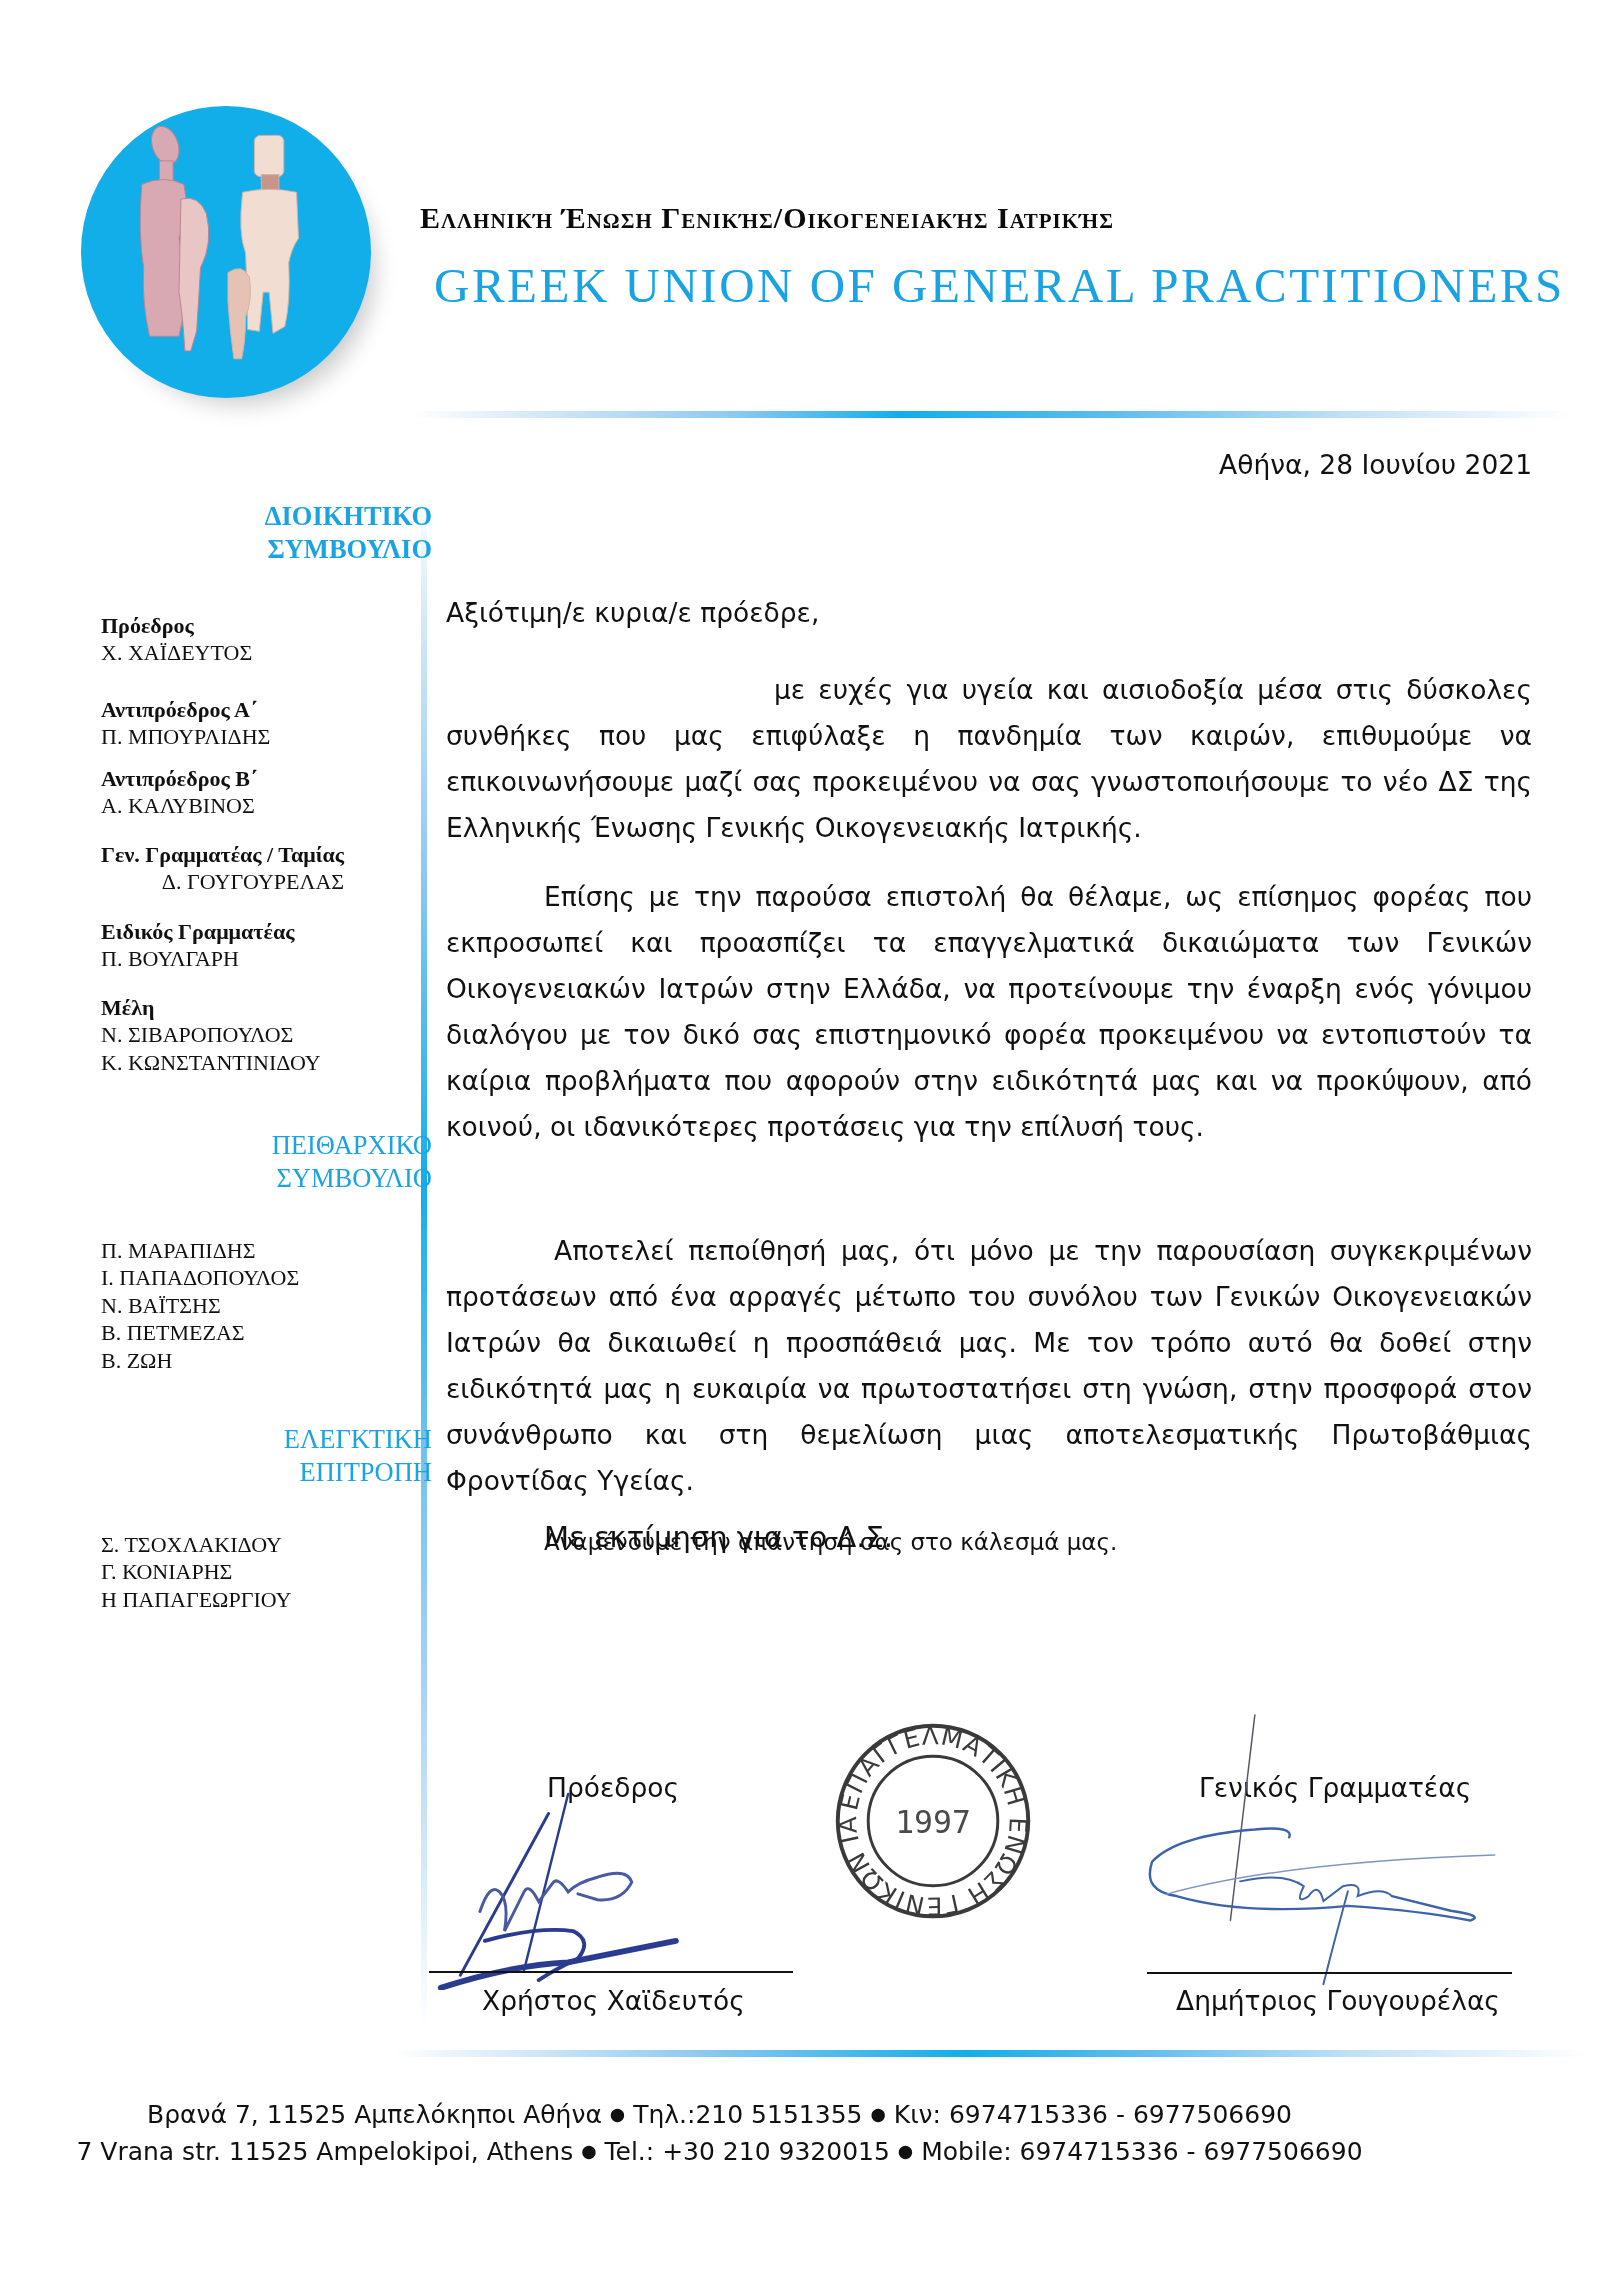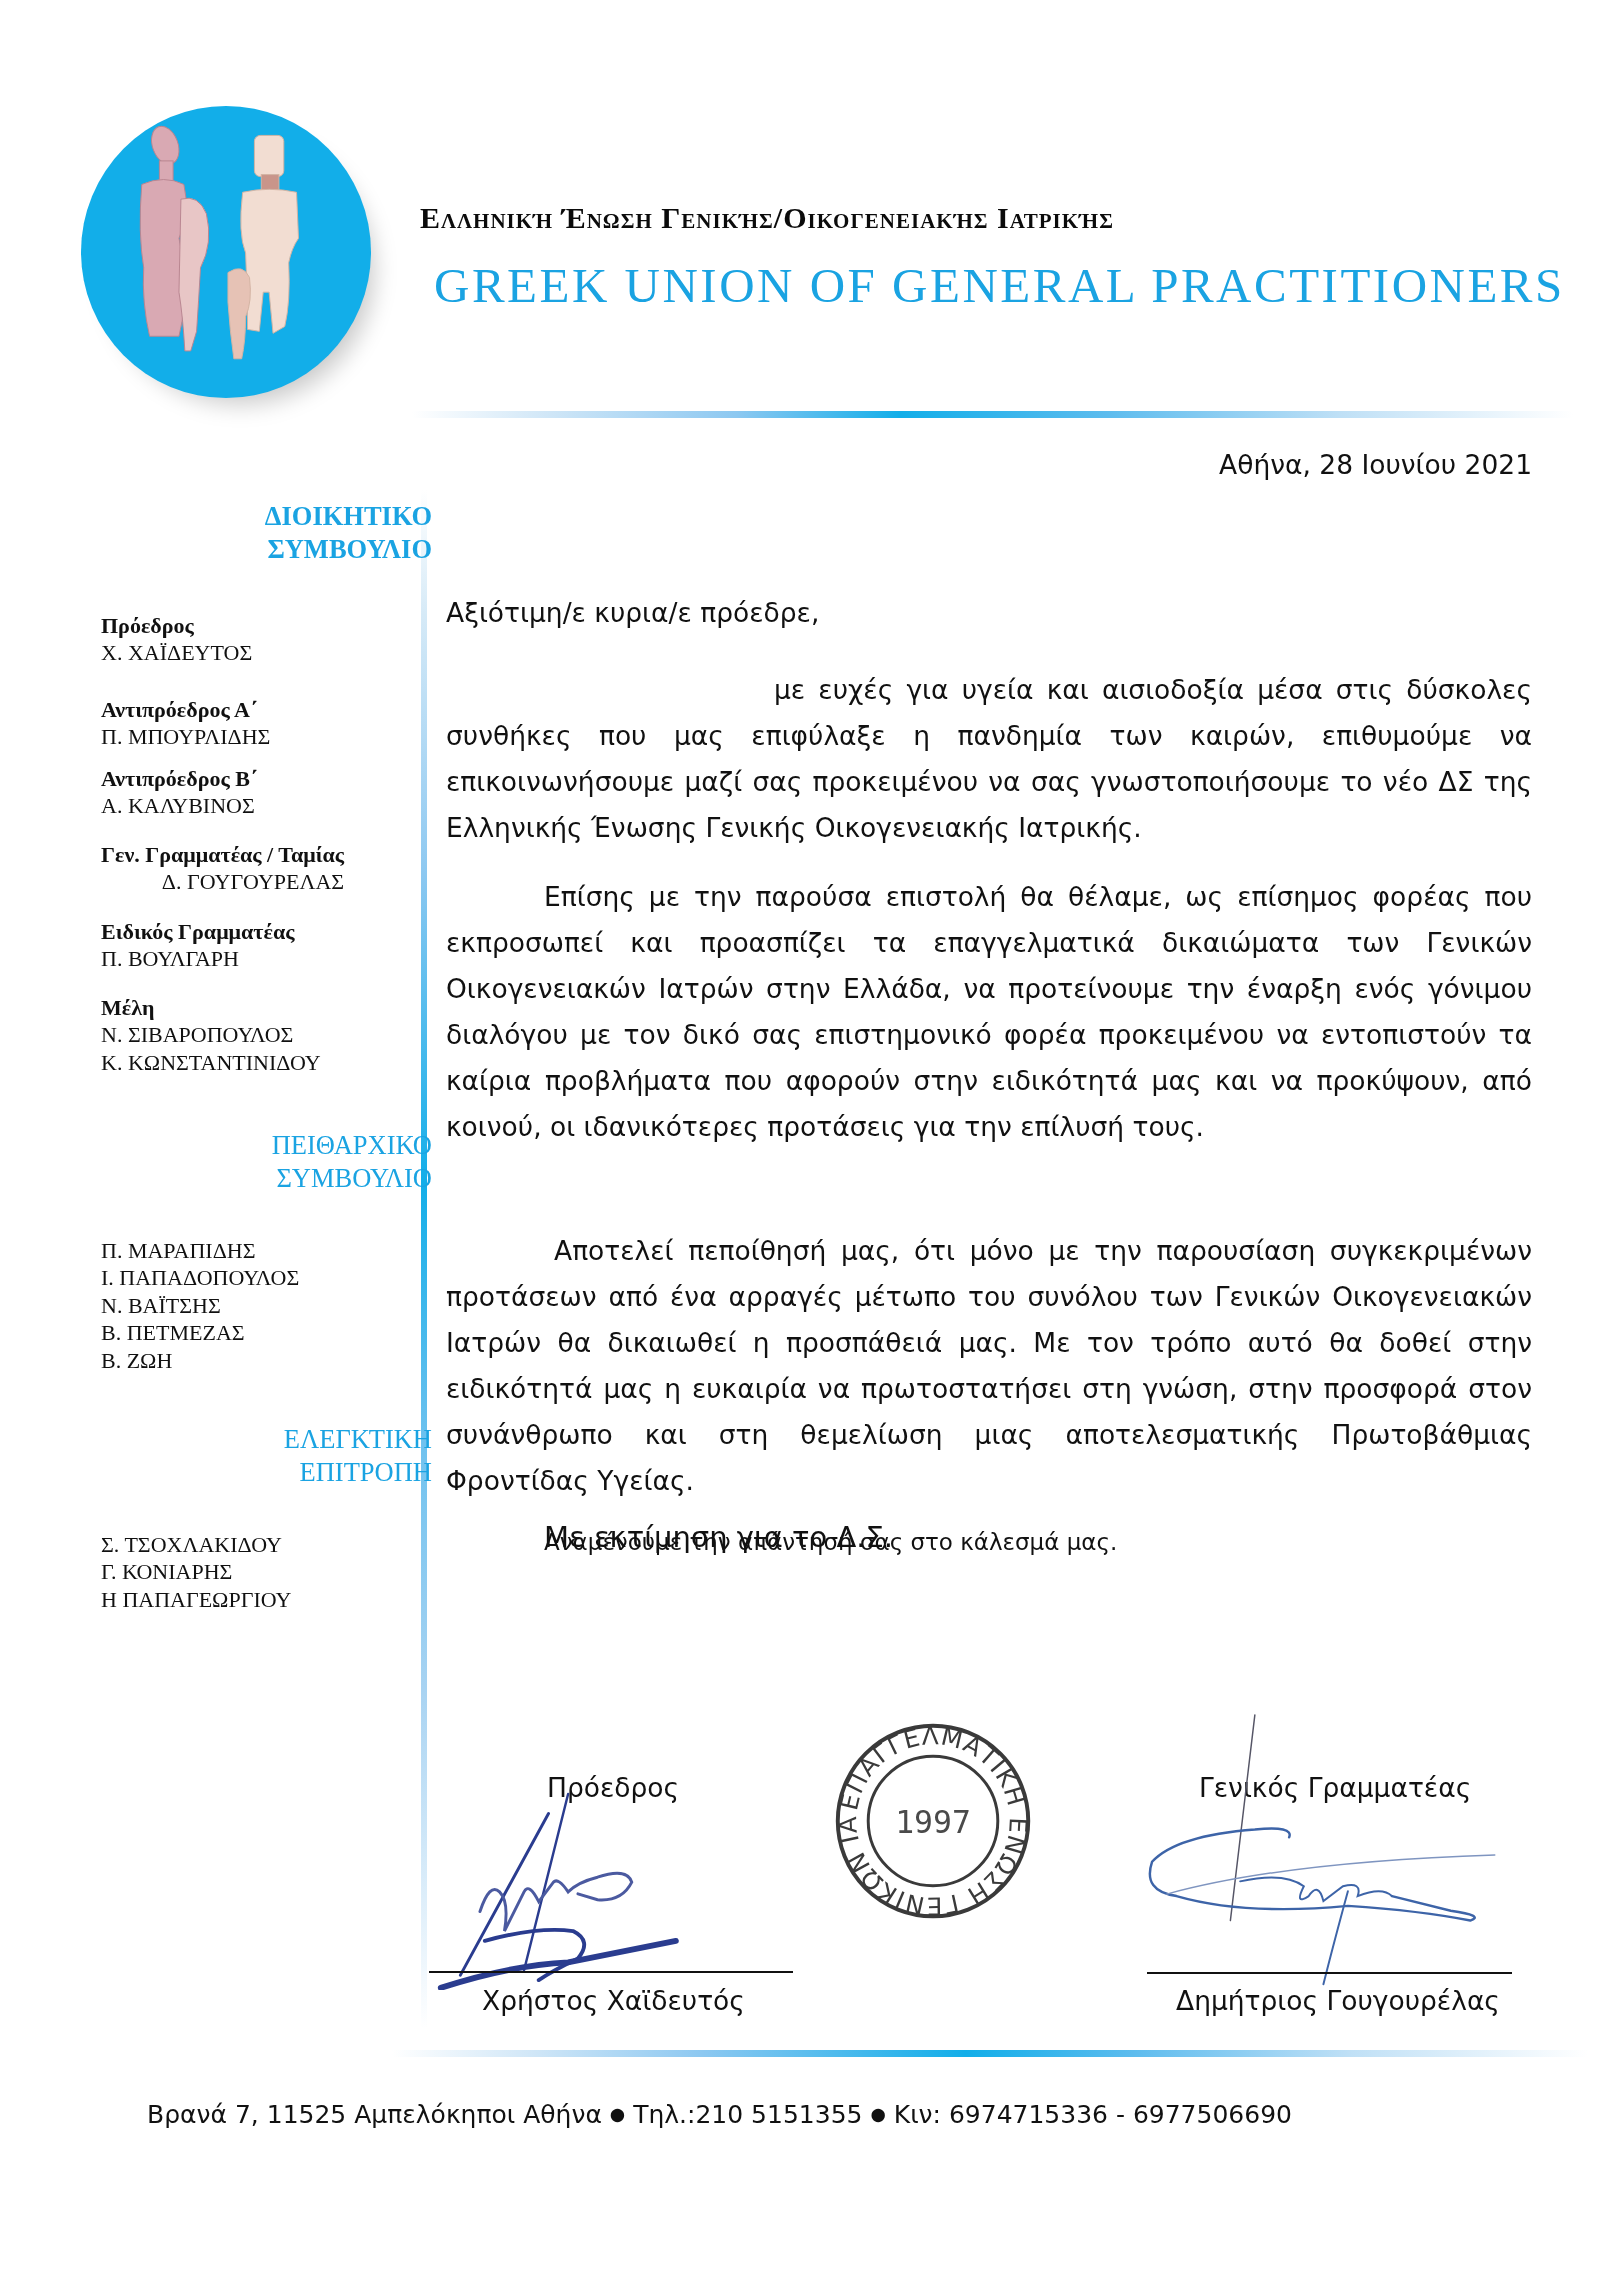--- a/index.html
+++ b/index.html
@@ -191,14 +191,21 @@
 <div class="sig-name right">Δημήτριος Γουγουρέλας</div>
 
 <div class="footer">
   <div>
     <span>Βρανά 7, 11525 Αμπελόκηποι Αθήνα</span>
     <span class="sep">●</span>
     <span>Τηλ.:210 5151355</span>
     <span class="sep">●</span>
     <span>Κιν: 6974715336 - 6977506690</span>
   </div>
+  <div>
+    <span>7 Vrana str. 11525 Ampelokipoi, Athens</span>
+    <span class="sep">●</span>
+    <span>Tel.: +30 210 9320015</span>
+    <span class="sep">●</span>
+    <span>Mobile: 6974715336 - 6977506690</span>
+  </div>
 </div>
 
 
 </body></html>

